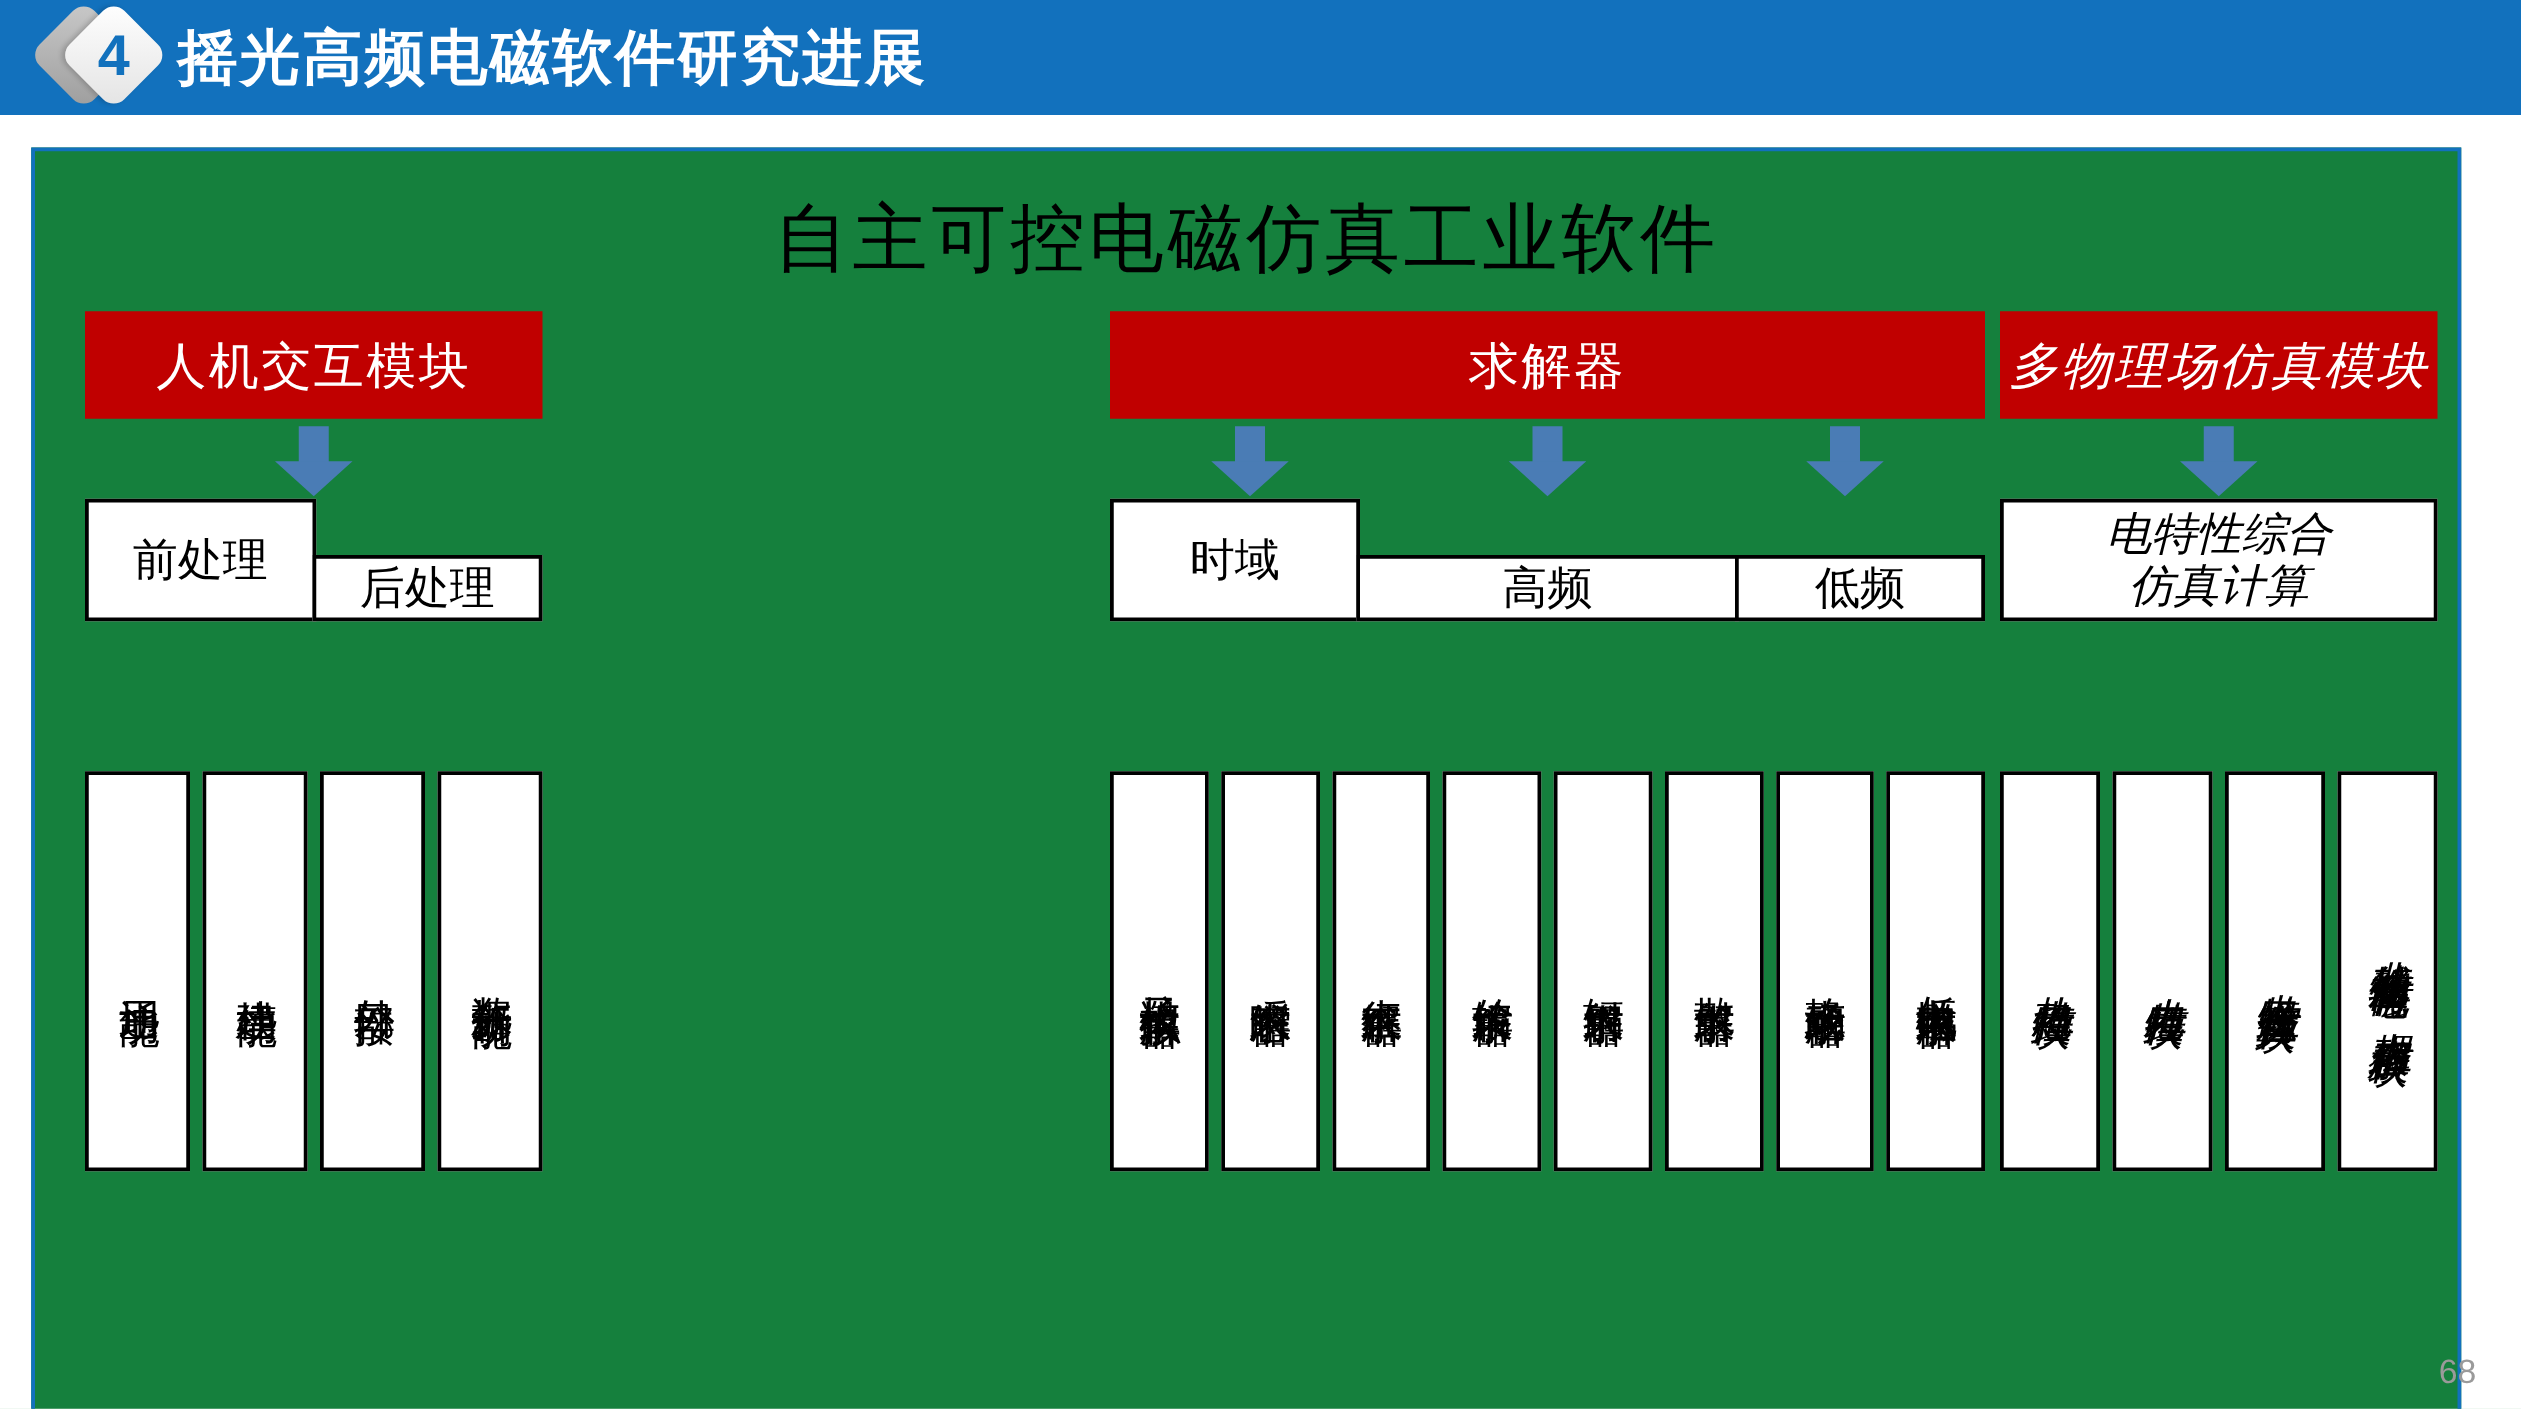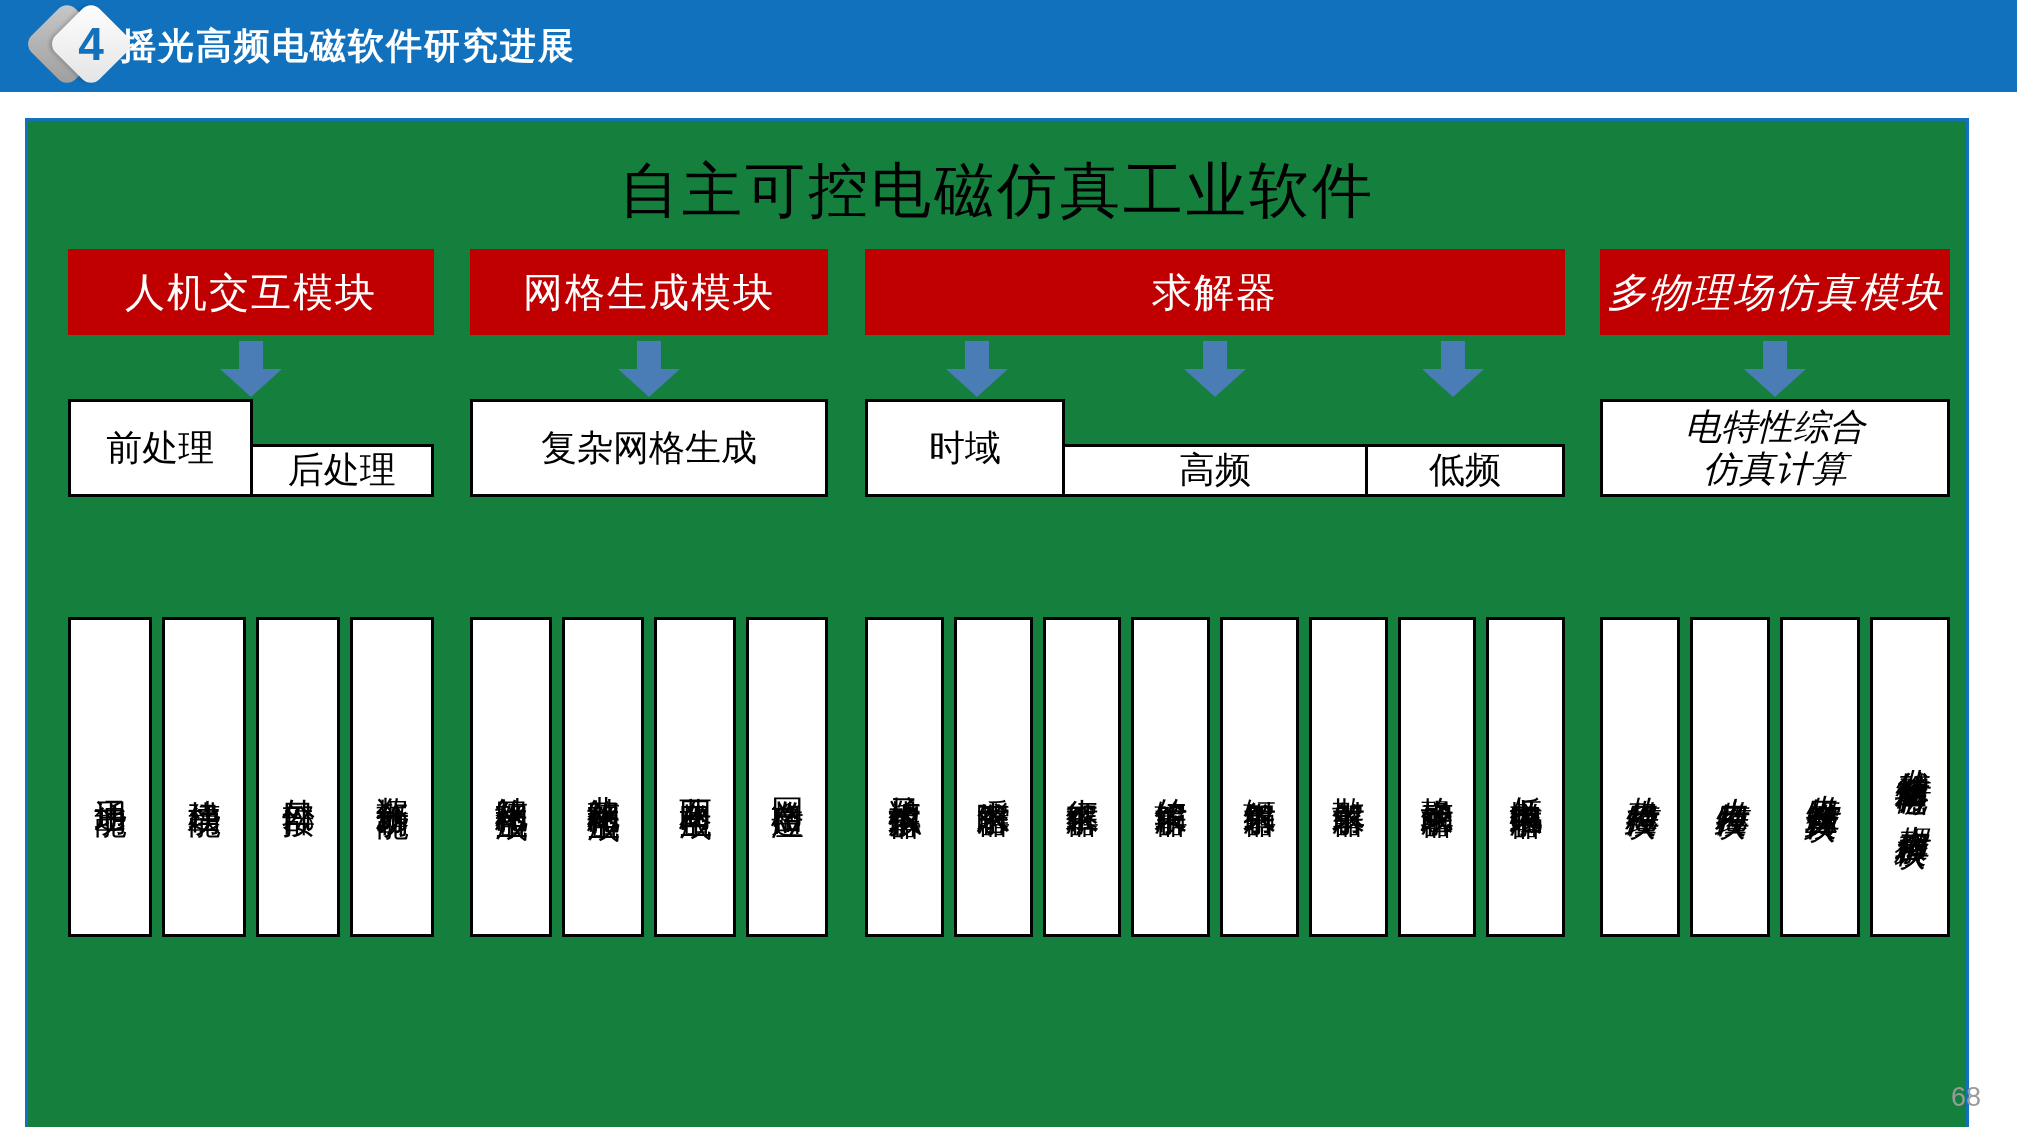--- a/index.html
+++ b/index.html
@@ -55,23 +55,24 @@
     display: flex;
     align-items: center;
     justify-content: center;
     color: #1271bd;
     font-size: 46px;
     font-weight: bold;
     line-height: 1;
   }
   .header-title {
     color: #ffffff;
-    font-size: 36px;
+    font-size: 48px;
     font-weight: bold;
     letter-spacing: 2px;
+    margin-left: 22px;
     white-space: nowrap;
   }
 
   
   .panel {
     position: absolute;
     left: 25px;
     top: 118px;
     width: 1944px;
     height: 1044px;
@@ -98,21 +99,21 @@
     width: 1920px;
     height: 760px;
   }
   .group {
     position: absolute;
     top: 0;
     height: 760px;
   }
   .g-hmi   { left: 28px;   width: 366px; font-family: Liberation Serif, serif; }
   .g-mesh  { left: 430px;  width: 358px; }
-  .g-solver{ left: 825px;  width: 700px; }
+  .g-solver{ left: 848px;  width: 700px; }
   .g-multi { left: 1560px; width: 350px; font-style: italic; }
 
   .red-box {
     position: absolute;
     top: 0;
     left: 0;
     width: 100%;
     height: 86px;
     background: #c00000;
     color: #ffffff;
@@ -260,46 +261,20 @@
             <div class="vtext">建模功能</div>
           </div>
           <div class="vcard" style="width: calc(25% - 7.5px);">
             <div class="vtext">外部接口</div>
           </div>
           <div class="vcard" style="width: calc(25% - 7.5px);">
             <div class="vtext">数据分析功能</div>
           </div>
         </div>
       </div>
-      <div class="group g-mesh">
-        <div class="red-box">网格生成模块</div>
-        <div class="arrow-row">
-          <div class="arrow" style="left: 50%;">
-            <div class="shaft"></div>
-            <div class="head"></div>
-          </div>
-        </div>
-        <div class="mid-row">
-          <div class="mid-box" style="flex: 1 1 0%;">复杂网格生成</div>
-        </div>
-        <div class="vcards">
-          <div class="vcard" style="width: calc(25% - 7.5px);">
-            <div class="vtext">结构化网格生成</div>
-          </div>
-          <div class="vcard" style="width: calc(25% - 7.5px);">
-            <div class="vtext">非结构化网格生成</div>
-          </div>
-          <div class="vcard" style="width: calc(25% - 7.5px);">
-            <div class="vtext">曲面网格生成</div>
-          </div>
-          <div class="vcard" style="width: calc(25% - 7.5px);">
-            <div class="vtext">网格自适应</div>
-          </div>
-        </div>
-      </div>
       <div class="group g-solver">
         <div class="red-box">求解器</div>
         <div class="arrow-row">
           <div class="arrow" style="left: 16%;">
             <div class="shaft"></div>
             <div class="head"></div>
           </div>
           <div class="arrow" style="left: 50%;">
             <div class="shaft"></div>
             <div class="head"></div>

